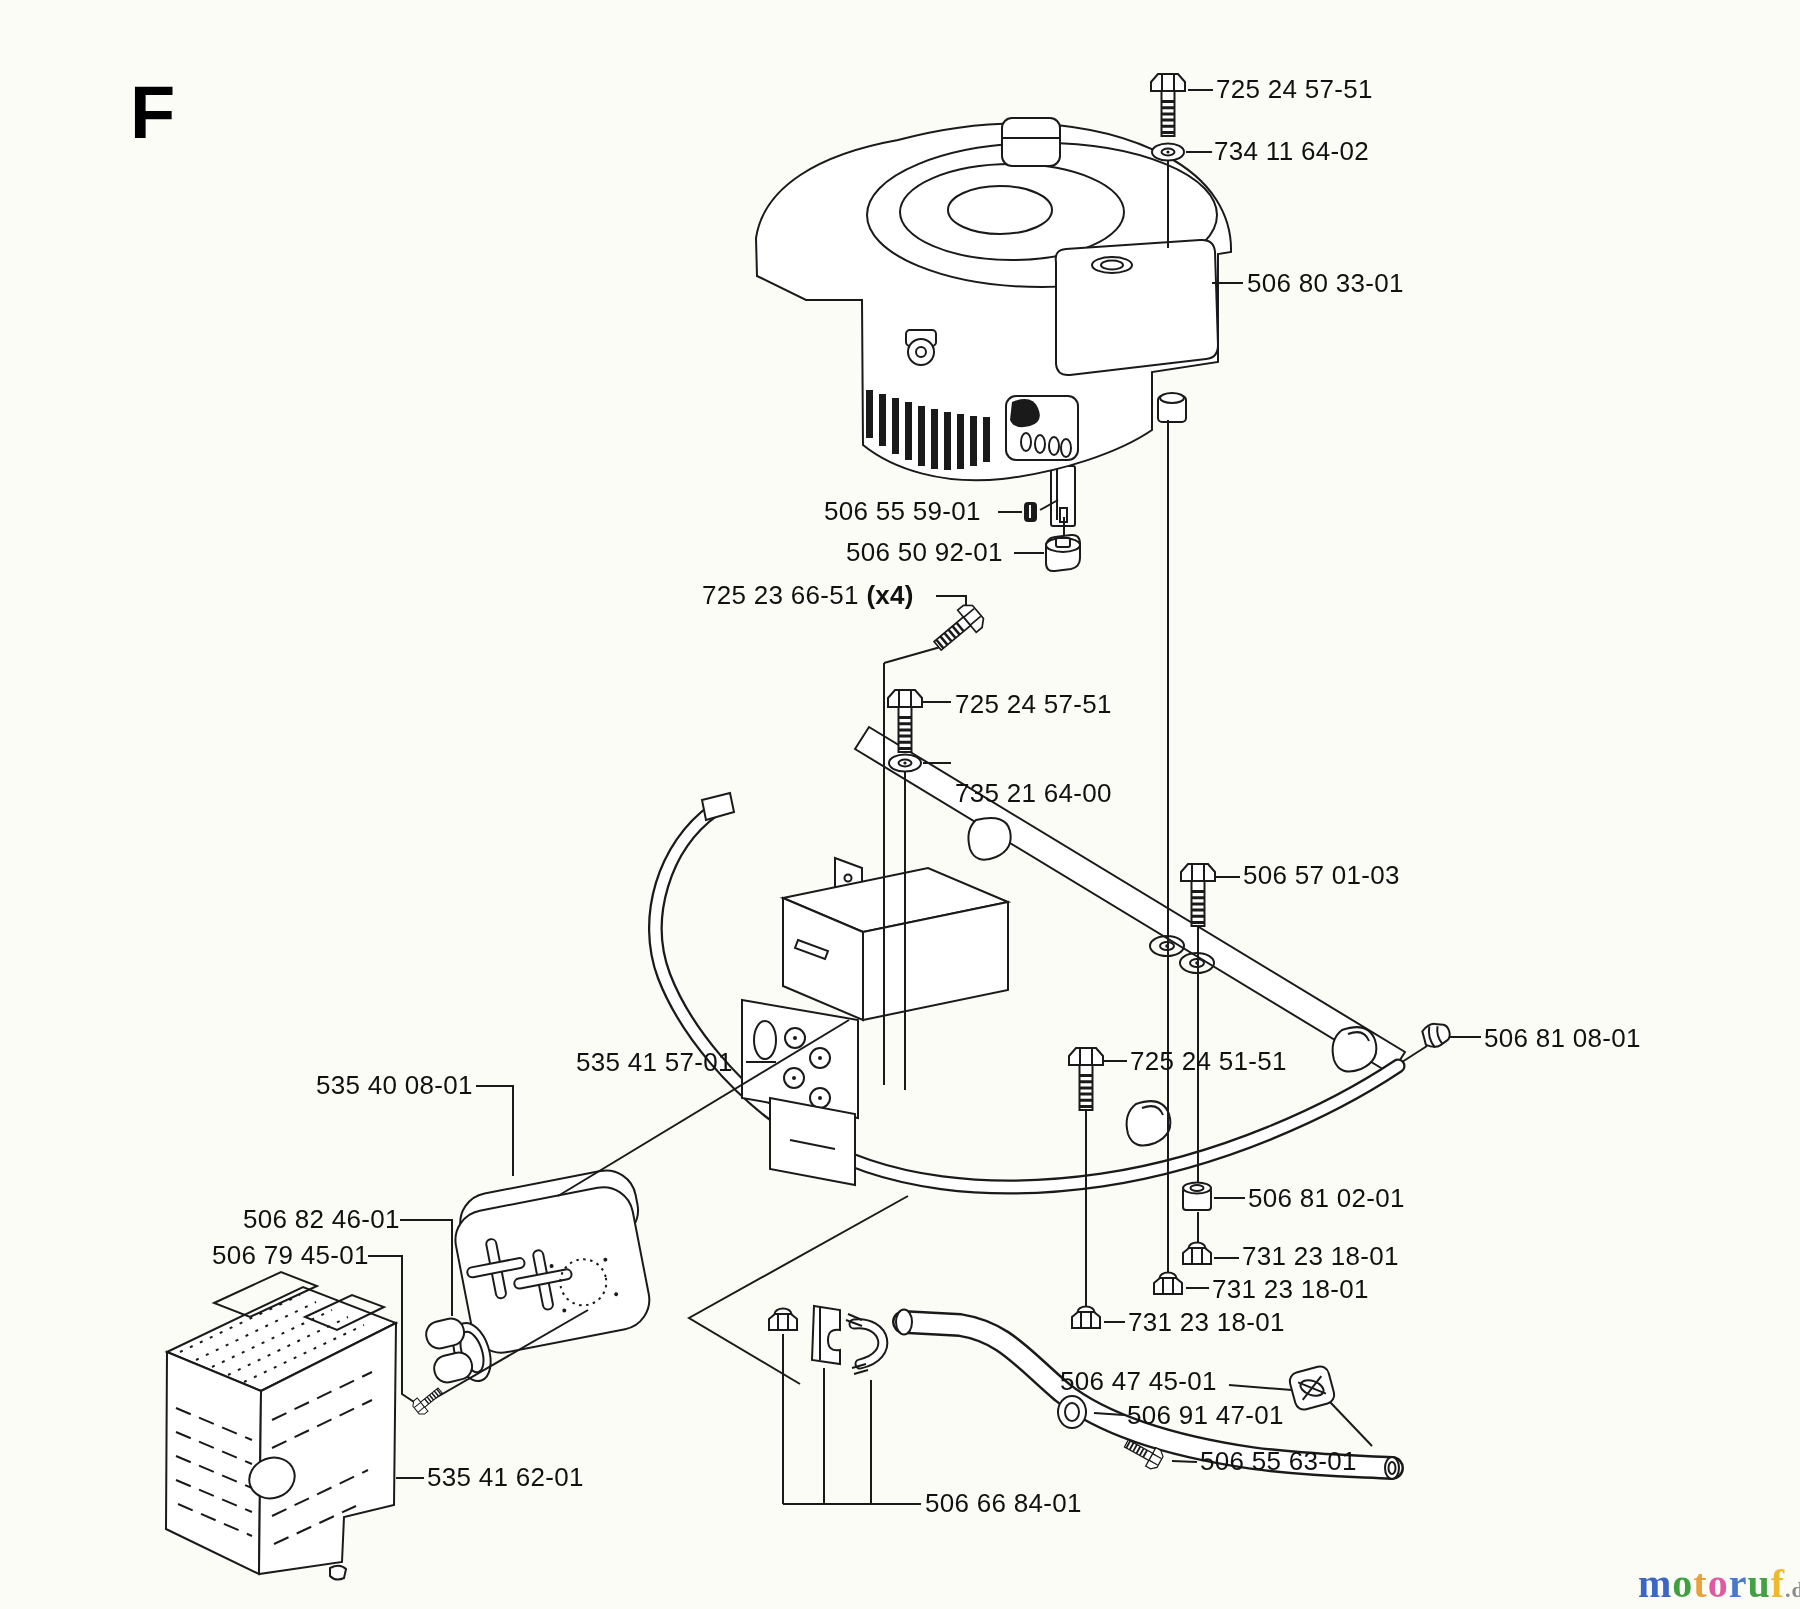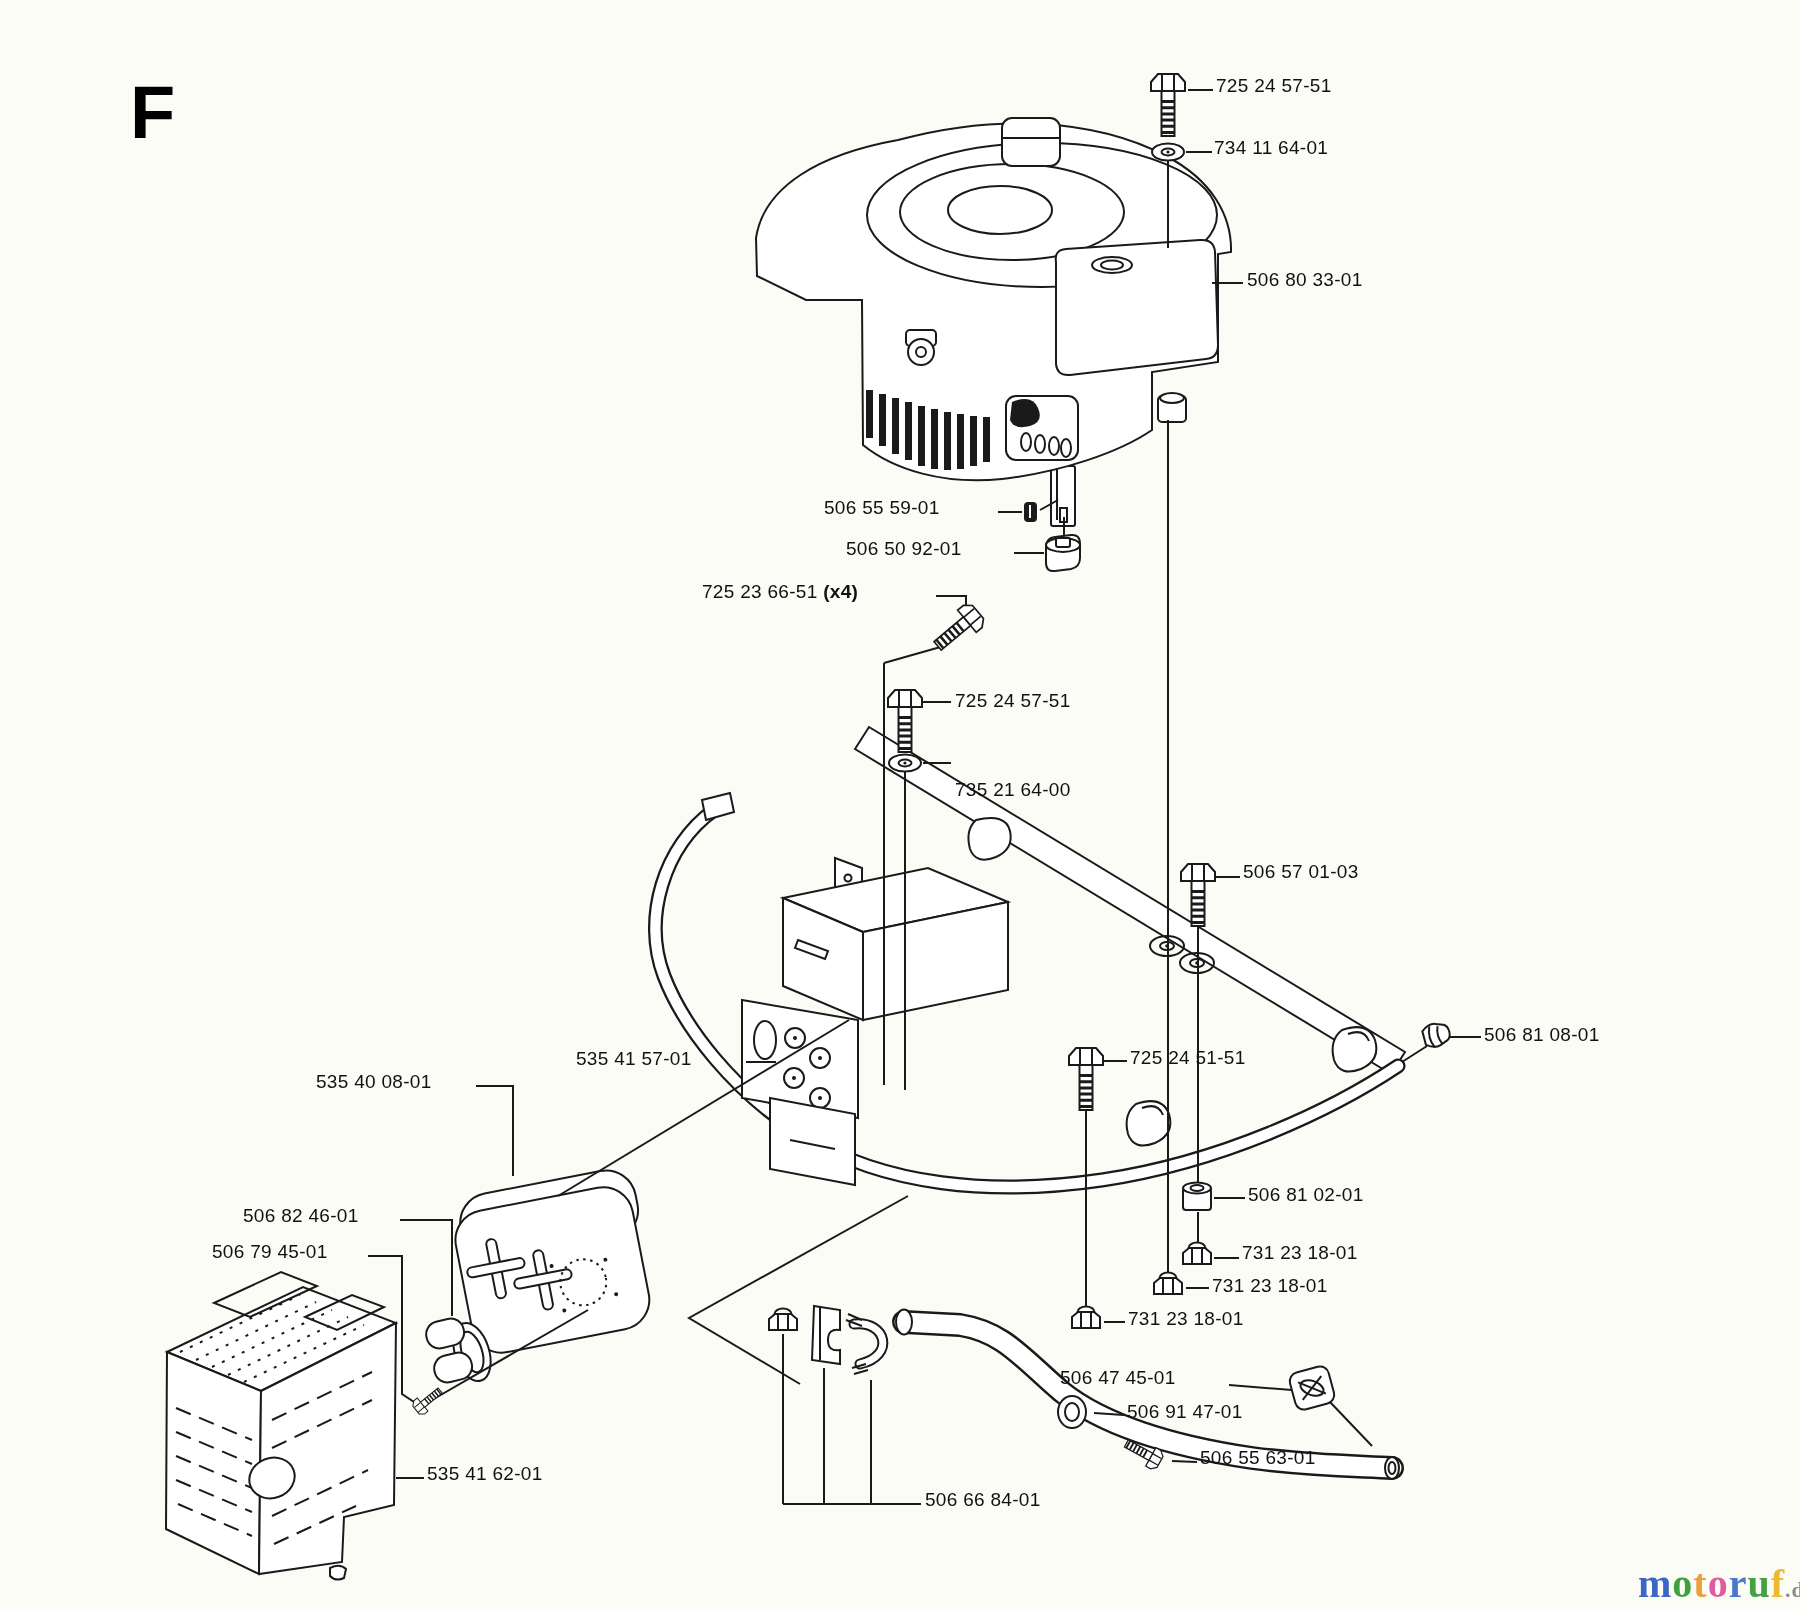--- a/index.html
+++ b/index.html
@@ -4,21 +4,21 @@
 <style>
   html,body{margin:0;padding:0;background:#e8e8e8;}
   .stage{position:relative;width:1800px;height:1609px;background:#fcfcf7;overflow:hidden;
          font-family:"Liberation Sans",sans-serif;}
   .stage svg{position:absolute;left:0;top:0;}
   svg .ln{stroke:#1a1a1a;stroke-width:2;fill:none;}
   svg .w{stroke:#1a1a1a;stroke-width:2;fill:#ffffff;}
   svg .k{fill:#1a1a1a;stroke:none;}
   svg .thick{stroke:#1a1a1a;fill:none;stroke-linecap:round;}
   svg .paper{stroke:#ffffff;fill:none;stroke-linecap:round;}
-  .lbl{position:absolute;font-size:19px;color:#111;white-space:nowrap;letter-spacing:.3px;
+  .lbl{position:absolute;font-size:26px;color:#111;white-space:nowrap;letter-spacing:.3px;
        line-height:1.05;}
   .lbl .b{font-weight:bold;}
   .fig{position:absolute;font-size:74px;font-weight:800;color:#000;letter-spacing:0;}
   .wm{position:absolute;left:1638px;top:1560px;font-family:"Liberation Serif",serif;
       font-weight:bold;font-size:40px;letter-spacing:1px;}
   .wm .suffix{font-size:22px;font-weight:bold;}
 </style>
 </head>
 <body>
 
@@ -262,21 +262,21 @@
         <path class="w" d="M1046,547 q0,-9 9,-10 l16,-2 q9,-1 9,9 l0,14 q0,9 -9,11 l-16,2 q-9,1 -9,-8 Z"></path>
         <ellipse class="w" cx="1063" cy="545" rx="17" ry="7"></ellipse>
         <rect class="w" x="1056" y="538" width="14" height="9" rx="2"></rect>
       </g>
     </g>
   </svg>
 
   <div class="fig" style="left:130px;top:70px;">F</div>
 
   <div class="lbl" style="left:1216px;top:76px;">725 24 57-51</div>
-  <div class="lbl" style="left:1214px;top:138px;">734 11 64-01</div>
+  <div class="lbl" style="left:1214px;top:138px;">734 11 64-02</div>
   <div class="lbl" style="left:1247px;top:270px;">506 80 33-01</div>
   <div class="lbl" style="left:824px;top:498px;text-align:center;">506 55 59-01</div>
   <div class="lbl" style="left:846px;top:539px;">506 50 92-01</div>
   <div class="lbl" style="left:702px;top:582px;"><span>725 23 66-51</span> <span class="b">(x4)</span></div>
   <div class="lbl" style="left:955px;top:691px;">725 24 57-51</div>
   <div class="lbl" style="left:955px;top:780px;">735 21 64-00</div>
   <div class="lbl" style="left:1243px;top:862px;">506 57 01-03</div>
   <div class="lbl" style="left:576px;top:1049px;">535 41 57-01</div>
   <div class="lbl" style="left:1130px;top:1048px;">725 24 51-51</div>
   <div class="lbl" style="left:1484px;top:1025px;">506 81 08-01</div>

